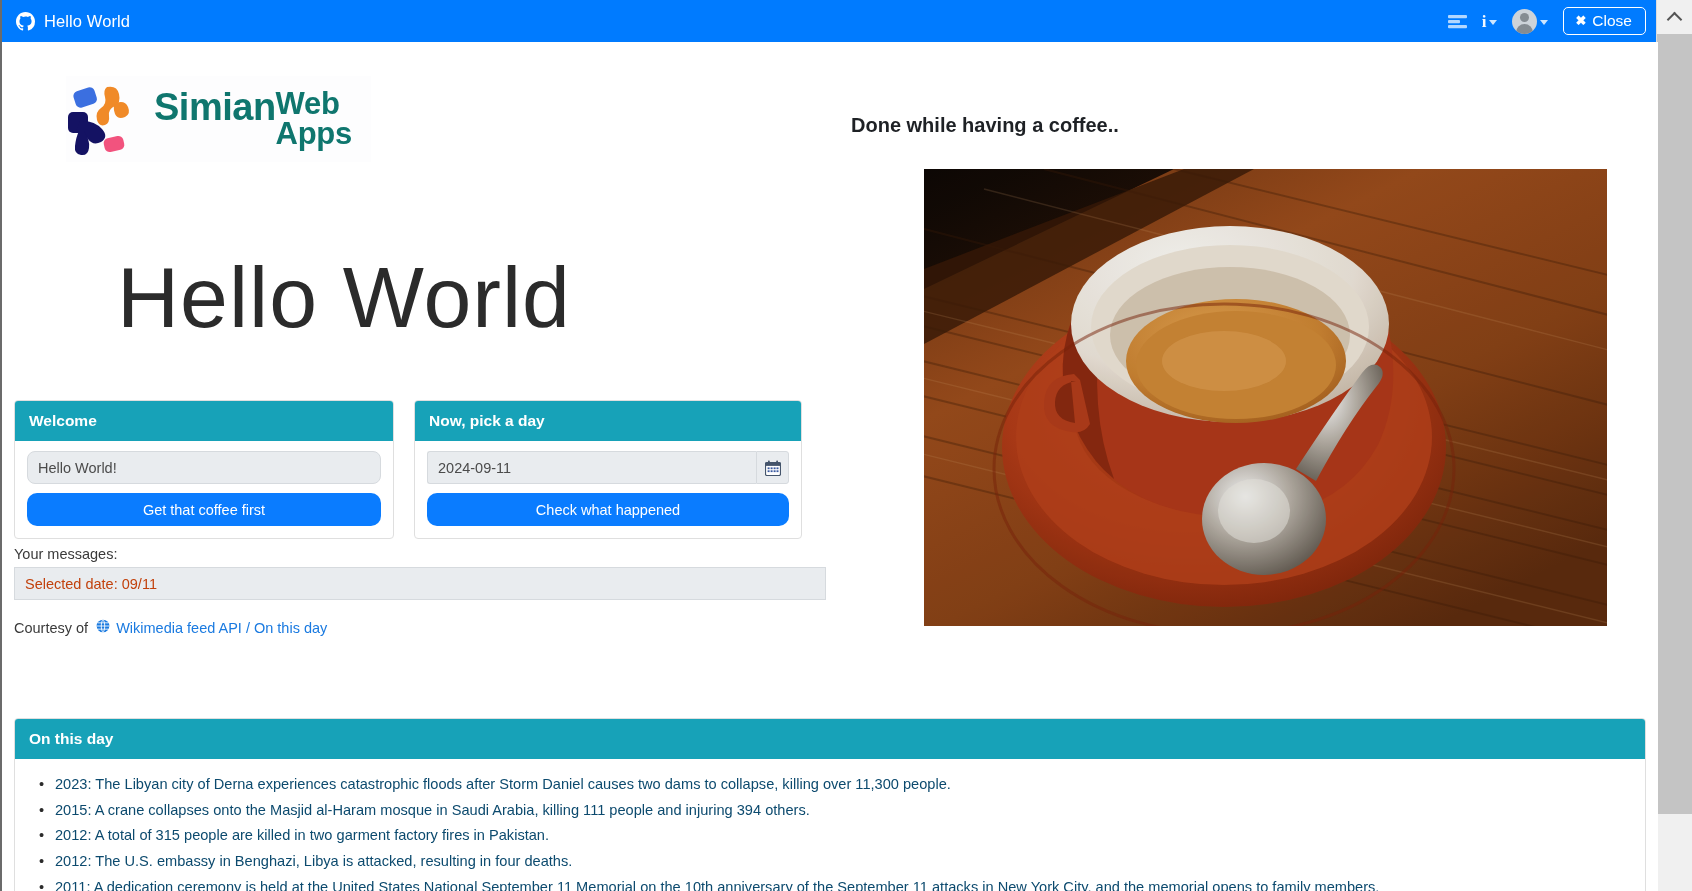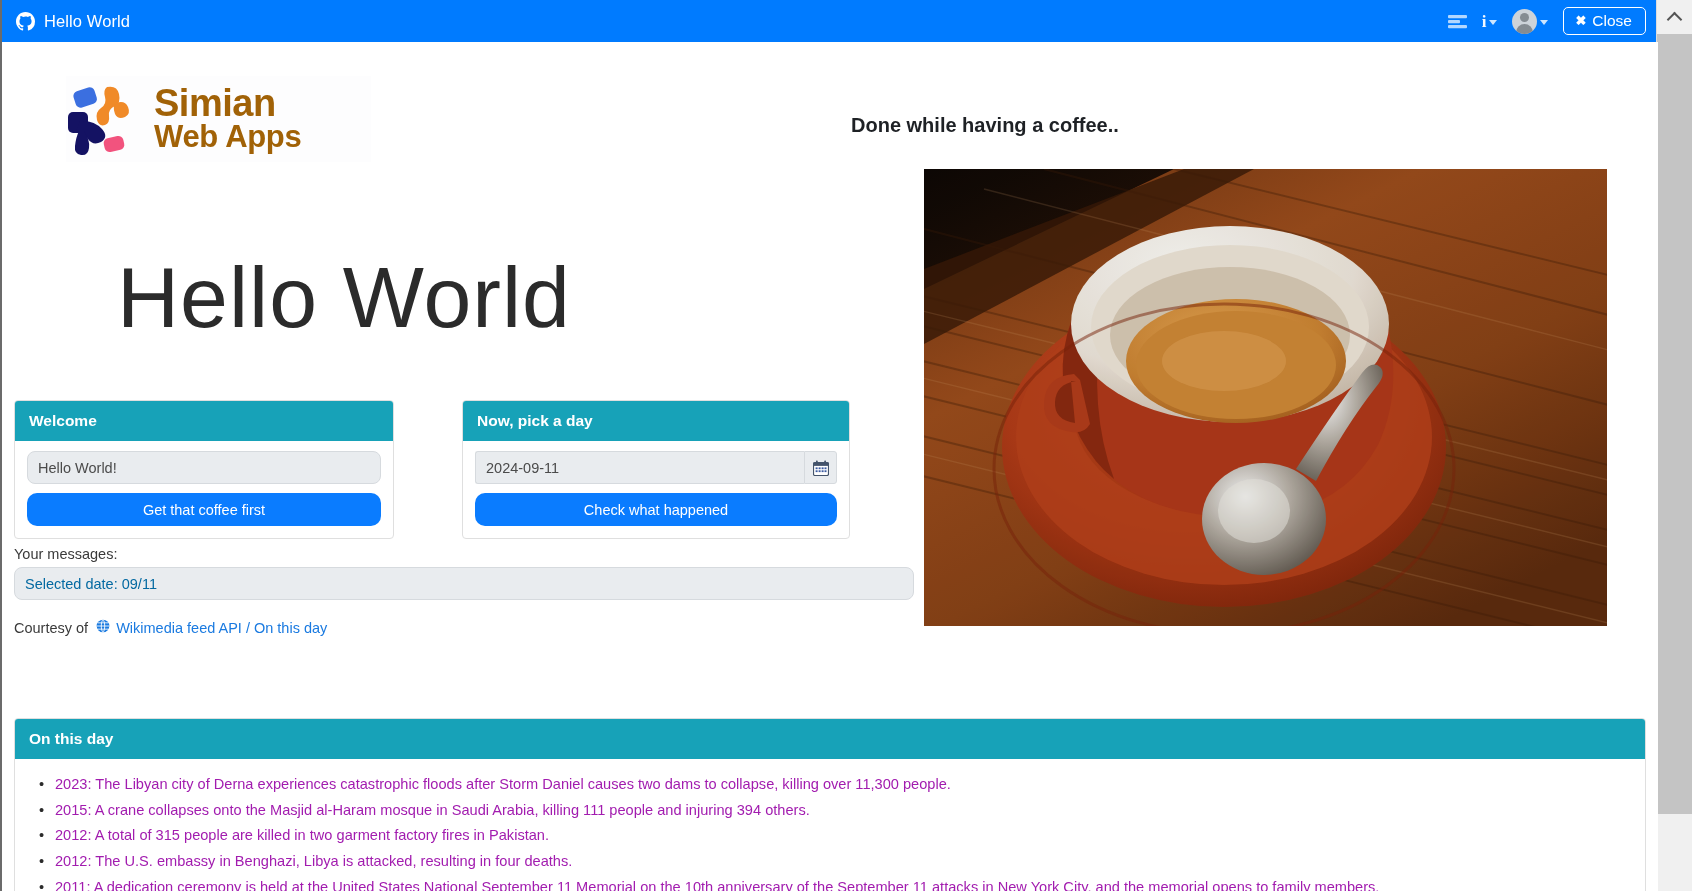--- a/index.html
+++ b/index.html
@@ -146,23 +146,23 @@
 
   #logo-box {
     position: absolute;
     left: 64px; top: 34px;
     width: 305px; height: 86px;
     background: #fdfdfe;
     display: flex; align-items: center;
   }
   #logo-mark { width: 84px; height: 80px; flex: none; }
   #logo-text {
-    display: flex; flex-direction: column;
+    display: flex; flex-direction: row;
     line-height: .98;
-    color: #a16207;
+    color: #0f766e;
     font-weight: bold;
     margin-left: 4px;
   }
   #logo-text .l1 { font-size: 38px; letter-spacing: -.5px; }
   #logo-text .l2 { font-size: 31px; letter-spacing: -.3px; }
 
   #hello-title {
     position: absolute;
     left: 115px; top: 212px;
     font-size: 86px;
@@ -224,39 +224,39 @@
     border-radius: 10px;
     color: #ffffff;
     font-size: 14.5px;
     font-family: "Liberation Sans", sans-serif;
     cursor: pointer;
     margin-top: 9px;
     display: flex; align-items: center; justify-content: center;
   }
 
   #card-welcome { left: 12px; top: 358px; width: 380px; }
-  #card-pickday { left: 460px; top: 358px; width: 388px; }
+  #card-pickday { left: 412px; top: 358px; width: 388px; }
 
   #messages-label {
     position: absolute;
     left: 12px; top: 504px;
     font-size: 14.5px;
     color: #3a3a3a;
   }
   #messages-box {
     position: absolute;
     left: 12px; top: 525px;
-    width: 900px; height: 33px;
+    width: 812px; height: 33px;
     background: #e9ecef;
     border: 1px solid #d6dade;
-    border-radius: 8px;
+    border-radius: 0;
     display: flex; align-items: center;
     padding: 0 10px;
     font-size: 14.5px;
-    color: #0369a1;
+    color: #c2410c;
   }
 
   #courtesy {
     position: absolute;
     left: 12px; top: 577px;
     font-size: 14.5px;
     color: #3a3a3a;
     display: flex; align-items: center; gap: 5px;
     white-space: nowrap;
   }
@@ -291,21 +291,21 @@
     overflow: hidden;
   }
   #card-onthisday .card-header { border-radius: 0; }
   #events-list {
     margin: 0;
     padding: 12px 0 16px 40px;
     list-style: none;
   }
   #events-list li {
     font-size: 14.6px;
-    color: #a21caf;
+    color: #0c4a6e;
     line-height: 1.42;
     padding: 2.6px 0;
     position: relative;
   }
   #events-list li::before {
     content: "\2022";
     position: absolute;
     left: -16px;
     color: #2b2b2b;
   }

